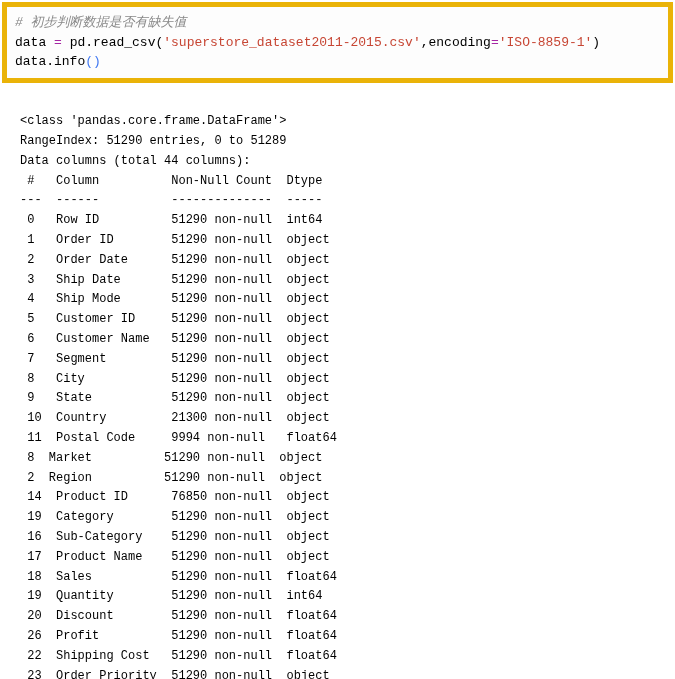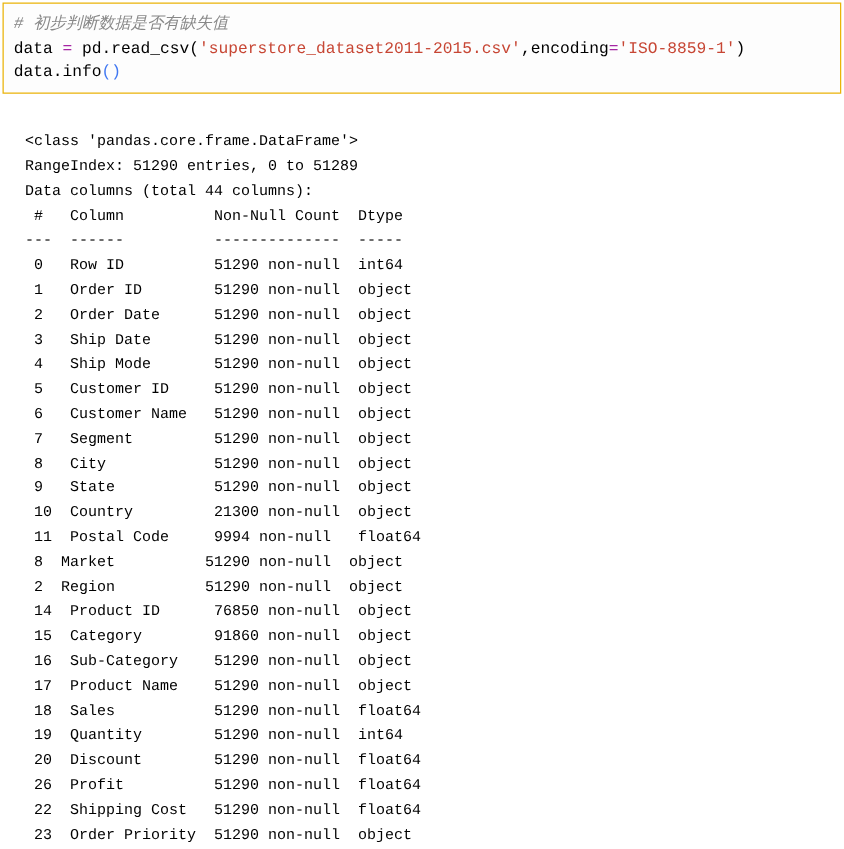--- a/index.html
+++ b/index.html
@@ -4,21 +4,21 @@
 <style>
   body {
     margin: 0;
     padding: 0;
     background: #fff;
     font-family: "SimSun", "Courier New", monospace;
     font-size: 13px;
     width: 675px;
   }
   .code-block {
-    border: 1px solid #eab308;
+    border: 5px solid #eab308;
     background: #fdfdfd;
     padding: 6px 8px;
     margin: 2px;
     white-space: pre;
     font-family: "Courier New", monospace;
     line-height: 1.5;
     font-size: 13px;
   }
   .comment { color: #888; font-style: italic; }
   .op { color: #a626a4; }
@@ -55,21 +55,21 @@
 <span> 5   Customer ID     51290 non-null  object </span>
 <span> 6   Customer Name   51290 non-null  object </span>
 <span> 7   Segment         51290 non-null  object </span>
 <span> 8   City            51290 non-null  object </span>
 <span> 9   State           51290 non-null  object </span>
 <span> 10  Country         21300 non-null  object </span>
 <span> 11  Postal Code     9994 non-null   float64</span>
 <span> 8  Market          51290 non-null  object </span>
 <span> 2  Region          51290 non-null  object </span>
 <span> 14  Product ID      76850 non-null  object </span>
-<span> 15  Category        91860 non-null  object </span>
+<span> 19  Category        51290 non-null  object </span>
 <span> 16  Sub-Category    51290 non-null  object </span>
 <span> 17  Product Name    51290 non-null  object </span>
 <span> 18  Sales           51290 non-null  float64</span>
 <span> 19  Quantity        51290 non-null  int64  </span>
 <span> 20  Discount        51290 non-null  float64</span>
 <span> 26  Profit          51290 non-null  float64</span>
 <span> 22  Shipping Cost   51290 non-null  float64</span>
 <span> 23  Order Priority  51290 non-null  object </span>
 
 

